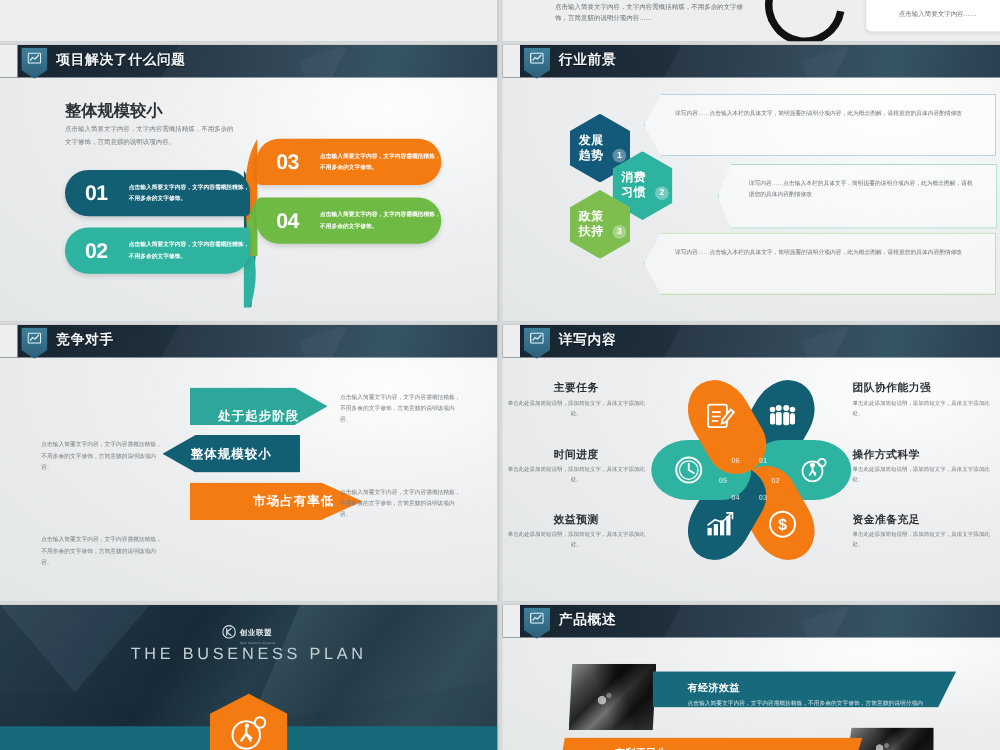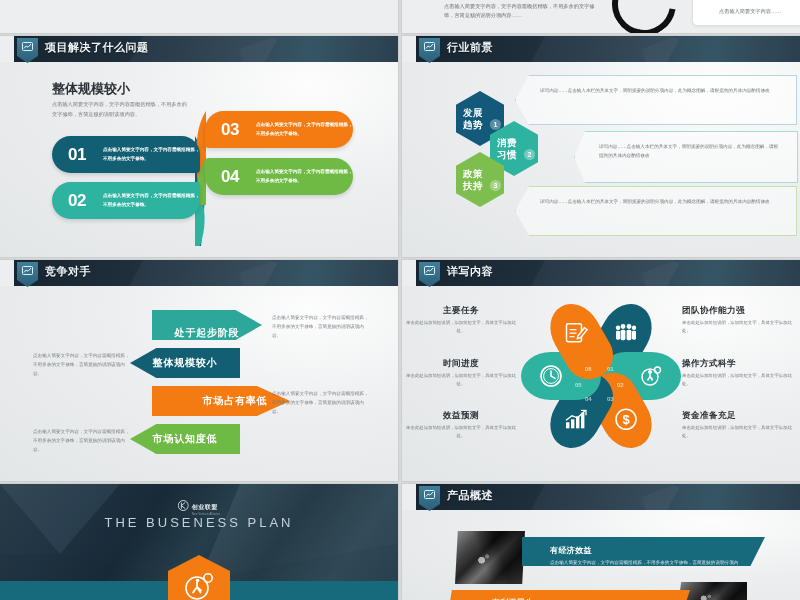--- a/index.html
+++ b/index.html
@@ -330,23 +330,20 @@
     <div class="arrow ar-l a2">
       <span>整体规模较小</span>
     </div>
     <div class="ar-txt t2">点击输入简要文字内容，文字内容需概括精炼，不用多余的文字修饰，言简意赅的说明该项内容。</div>
 
     <div class="arrow ar-r a3">
       <span>市场占有率低</span>
     </div>
     <div class="ar-txt t3">点击输入简要文字内容，文字内容需概括精炼，不用多余的文字修饰，言简意赅的说明该项内容。</div>
 
-    <div class="arrow ar-l a4">
-      <span>市场认知度低</span>
-    </div>
     <div class="ar-txt t4">点击输入简要文字内容，文字内容需概括精炼，不用多余的文字修饰，言简意赅的说明该项内容。</div>
   </div>
 
   <div class="slide">
     <div class="body-area"></div>
     <div class="hdr">
       <div class="hdr-strip"></div>
     </div>
     <div class="badge">
       <svg width="11" height="9" viewBox="0 0 11 9">

